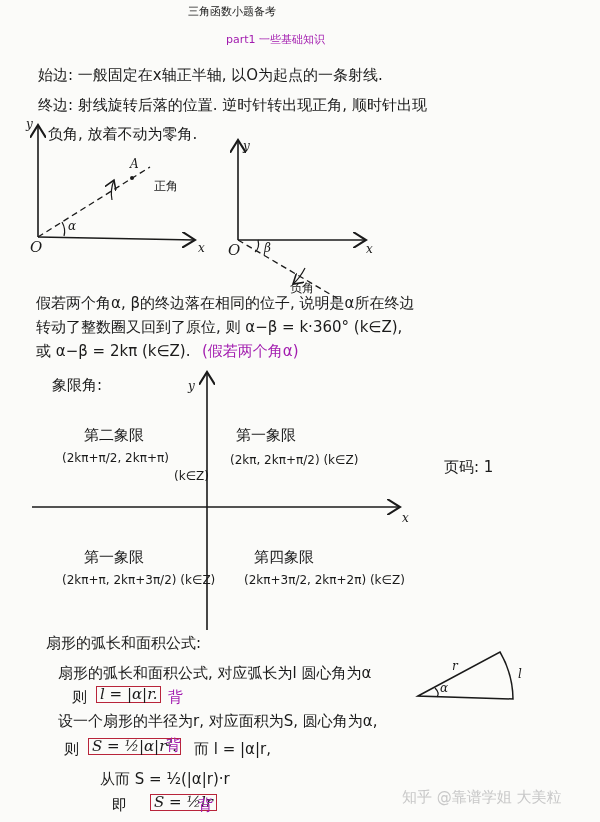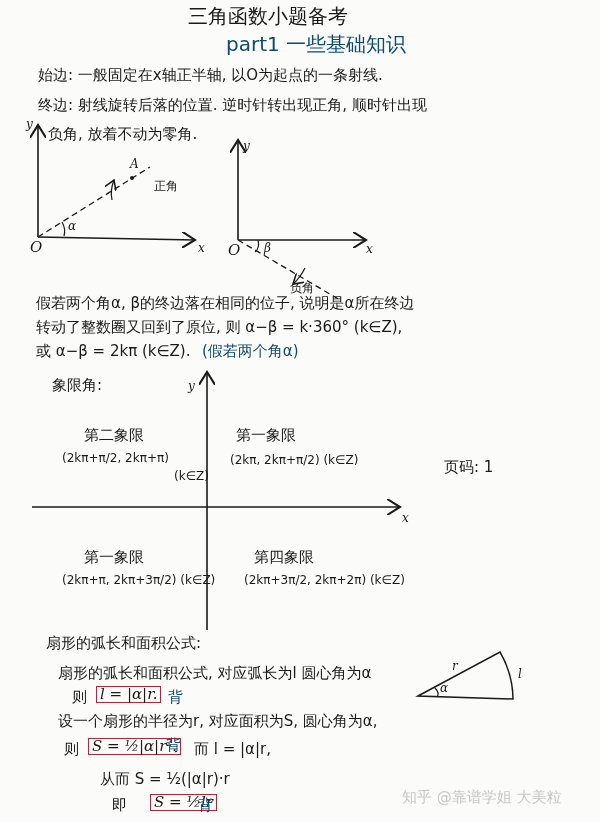--- a/index.html
+++ b/index.html
@@ -1,20 +1,20 @@
 <!DOCTYPE html>
 <html><head>
 <meta charset="utf-8">
 <style>
   html,body{margin:0;padding:0;}
   body{width:600px;height:822px;background:#fbfbf9;position:relative;overflow:hidden;
        font-family:"DejaVu Sans",sans-serif;color:#1a1a1a;}
   .t{position:absolute;white-space:nowrap;line-height:1;}
-  .red{color:#0c4a6e;}
-  .title{font-size:20px;}
+  .red{color:#a21caf;}
+  .title{font-size:11px;}
   .body{font-size:15px;}
   .small{font-size:12px;}
   .math{font-family:"DejaVu Serif",serif;font-style:italic;}
   svg{position:absolute;left:0;top:0;}
   .box{border:1.5px solid #b8243a;padding:0 3px;}
   .wm{color:#c8c8c8;font-size:15px;}
 </style>
 </head>
 <body>
 

